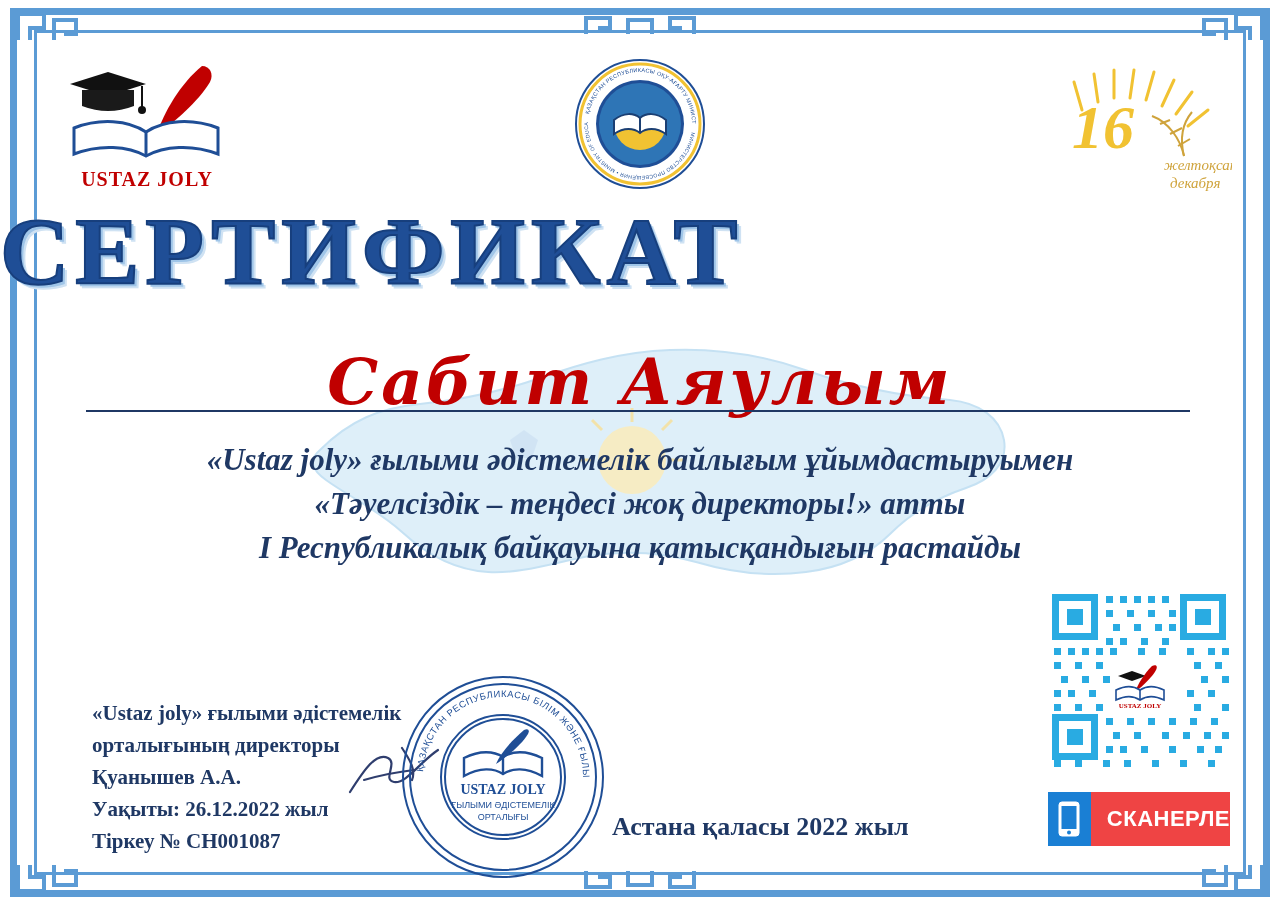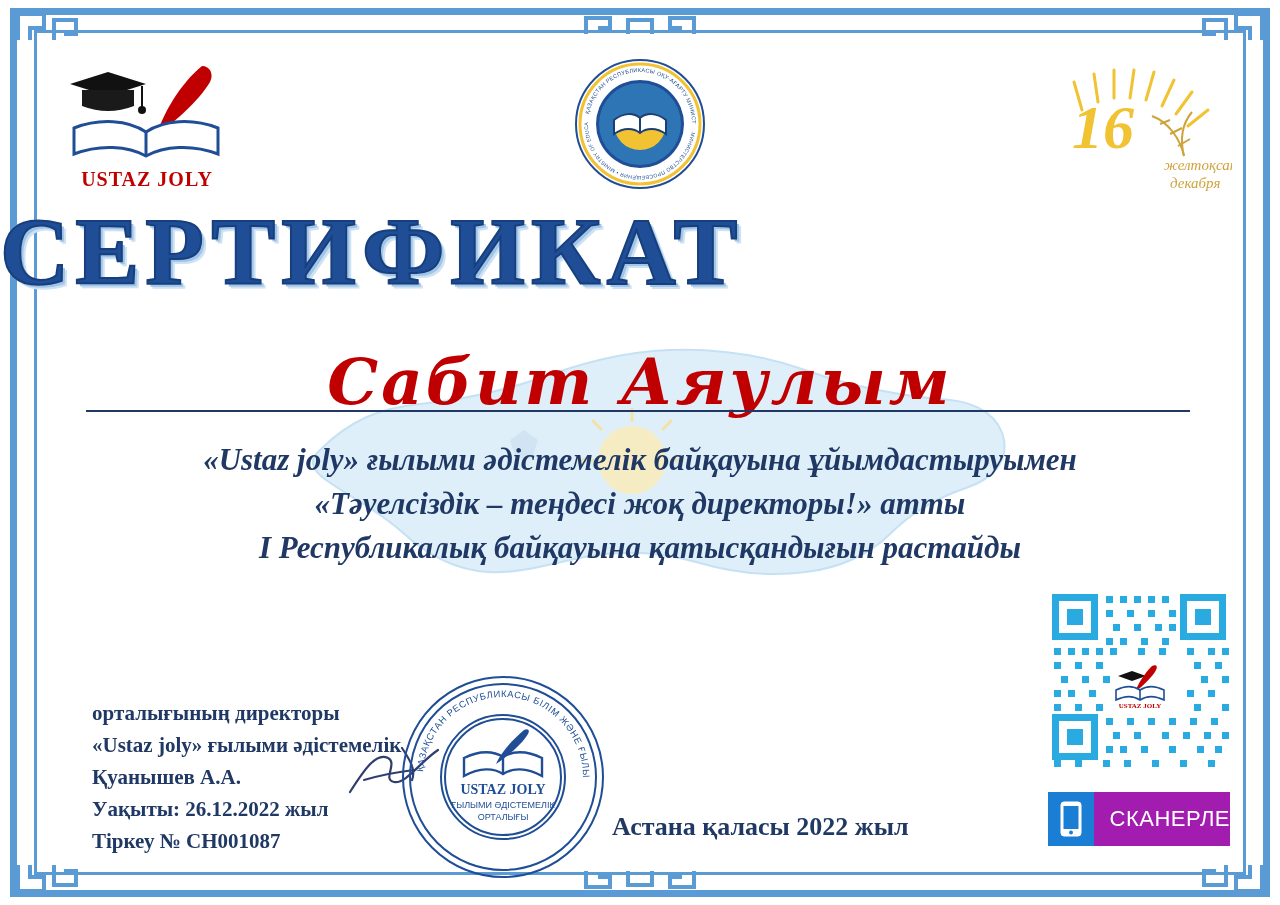--- a/index.html
+++ b/index.html
@@ -217,24 +217,24 @@
   }
   .scan-phone {
     width: 54px;
     background: #1a7fd4;
     display: flex;
     align-items: center;
     justify-content: center;
   }
   .scan-label {
     flex: 1;
-    background: #a21caf;
+    background: #ef4444;
     color: #ffffff;
     font-family: "Liberation Sans", sans-serif;
-    font-weight: normal;
+    font-weight: bold;
     font-size: 22px;
     display: flex;
     align-items: center;
     justify-content: center;
     letter-spacing: 0.5px;
     padding-left: 16px;
   }
 </style>
 </head>
 <body>
@@ -391,28 +391,28 @@
       <text x="128" y="136" font-family="Liberation Serif, serif" font-style="italic" font-size="15" fill="#cfa33b">декабря</text>
     </svg>
   </div>
 
   <div class="title">СЕРТИФИКАТ</div>
 
   <div class="recipient">Сабит  Аяулым</div>
   <div class="recipient-rule"></div>
 
   <div class="body-text">
-    <div>«Ustaz joly» ғылыми әдістемелік байқауына ұйымдастыруымен</div>
+    <div>«Ustaz joly» ғылыми әдістемелік байлығым ұйымдастыруымен</div>
     <div>«Тәуелсіздік – теңдесі жоқ директоры!» атты</div>
     <div>I Республикалық  байқауына қатысқандығын растайды</div>
   </div>
 
   <div class="footer-left">
+    <div>«Ustaz joly» ғылыми әдістемелік</div>
     <div>орталығының  директоры</div>
-    <div>«Ustaz joly» ғылыми әдістемелік</div>
     <div>Қуанышев А.А.</div>
     <div>Уақыты: 26.12.2022 жыл</div>
     <div>Тіркеу № СН001087</div>
   </div>
 
   <div class="signature">
     <svg width="120" height="70" viewBox="0 0 120 70">
       <g fill="none" stroke="#2f3e6e" stroke-width="2.2" stroke-linecap="round">
         <path d="M8 56 C22 34 34 16 46 22 C56 27 40 44 52 46 C64 48 78 26 96 14"></path>
         <path d="M22 44 C36 40 54 36 72 34"></path>

